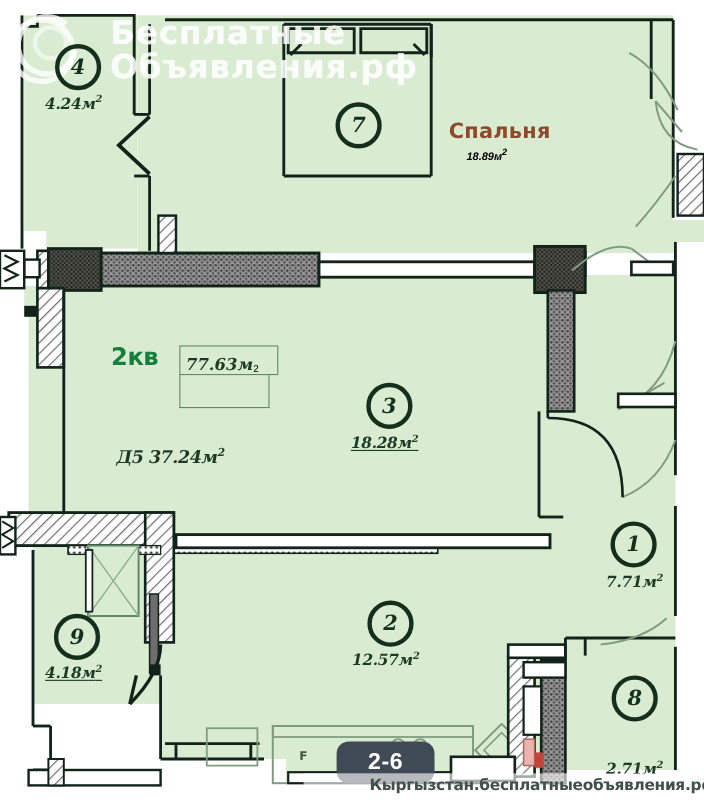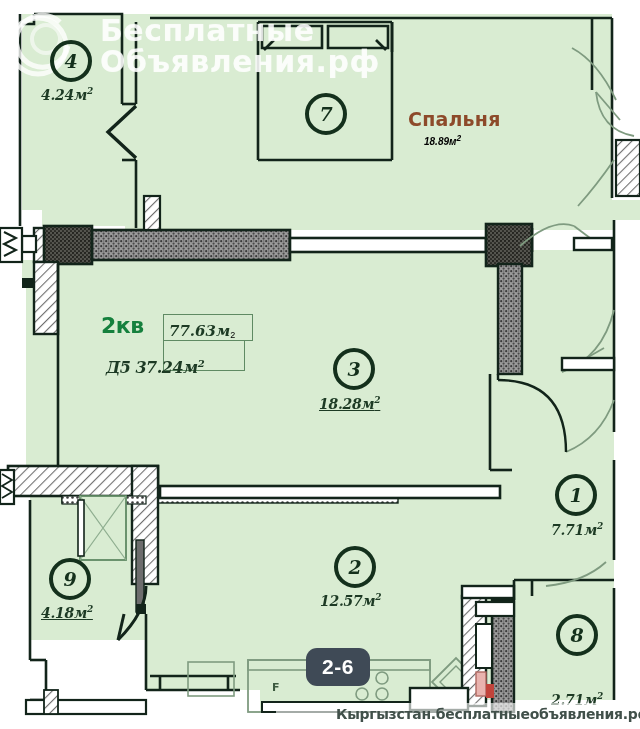--- a/index.html
+++ b/index.html
@@ -95,20 +95,21 @@
     background: transparent;
   }
   .kv-sub {
     position: absolute;
     font-family: "DejaVu Serif", serif;
     font-style: italic;
     font-weight: 700;
     font-size: 16px;
     color: #1d3a24;
     letter-spacing: -0.5px;
+    margin-top: 48px;
   }
   .small-letter {
     position: absolute;
     font-family: "DejaVu Sans", sans-serif;
     font-weight: 700;
     font-size: 11px;
     color: #3c5a3f;
   }
 
   
@@ -446,18 +447,18 @@
     <span>4.18м</span><sup>2</sup>
   </div>
 
   <div class="room-num" style="left:556px; top:614px;">8</div>
   <div class="room-area" style="left:551px; top:691px;">
     <span>2.71м</span><sup>2</sup>
   </div>
 
   <div class="small-letter" style="left:272px; top:681px;">F</div>
 
-  <div class="badge" style="left:306px; top:648px; width:64px; height:38px;">2-6</div>
+  <div class="badge" style="left:306px; top:674px; width:89px; height:38px;">2-6</div>
 
   <div class="wm-bottom-bar"></div>
   <div class="wm-bottom">Кыргызстан.бесплатныеобъявления.рф</div>
 
 </div>
 
 </body></html>

